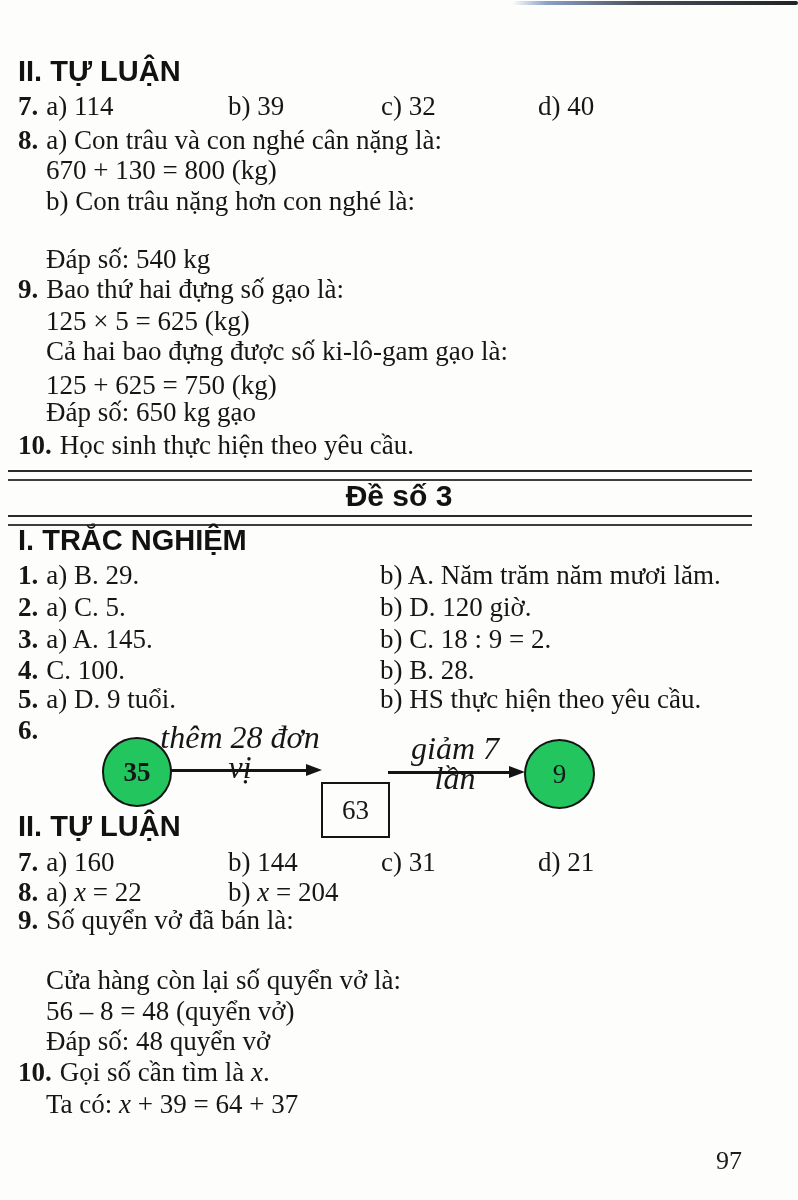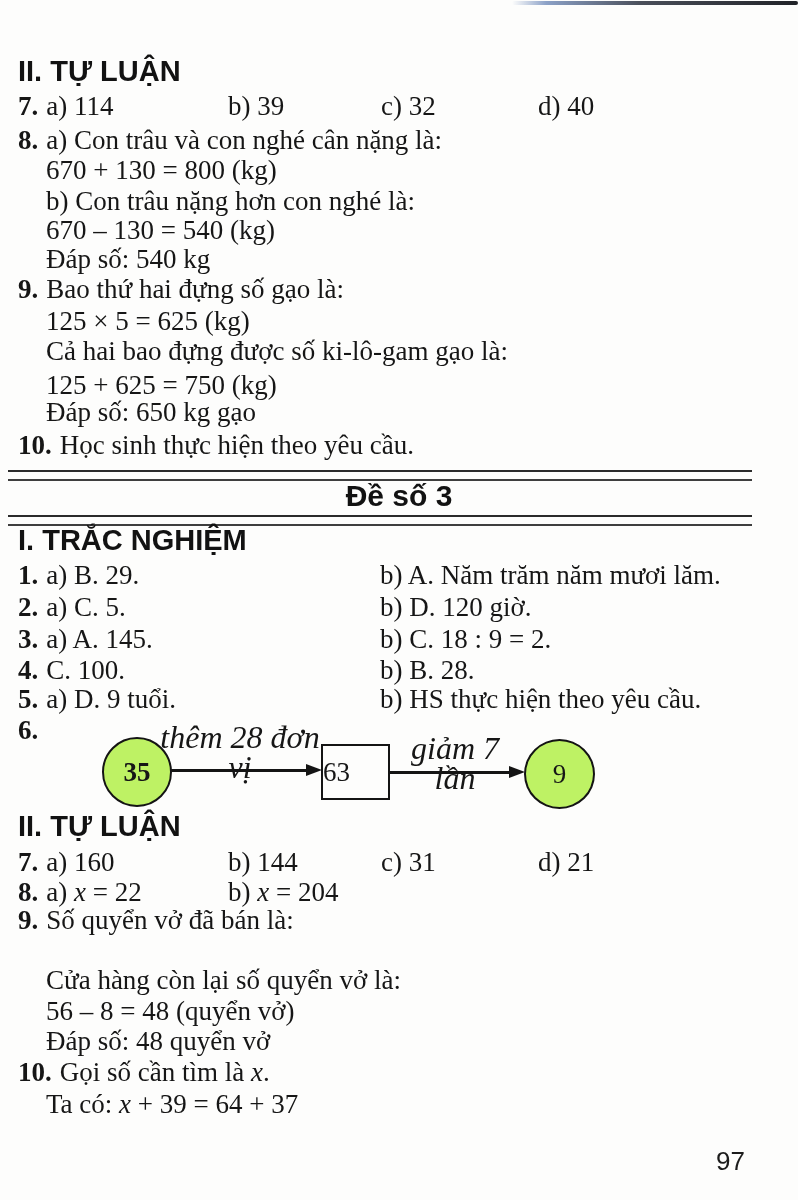--- a/index.html
+++ b/index.html
@@ -11,30 +11,30 @@
     font-family:"Liberation Serif","DejaVu Serif",serif;
     color:#161616;
   }
   .abs{position:absolute;white-space:nowrap;}
   .body-line{font-size:27px;line-height:32px;font-family:"Liberation Serif","DejaVu Serif",serif;color:#161616;}
   .qnum{font-weight:bold;margin-right:8px;}
   .heading{font-family:"Liberation Sans","DejaVu Sans",sans-serif;font-weight:bold;font-size:29px;line-height:34px;color:#121212;}
   .de-title{left:0;width:798px;text-align:center;font-size:30px;}
   .rule{position:absolute;left:8px;width:744px;height:7px;border-top:2px solid #2b2b2b;border-bottom:2px solid #3e3e3e;}
   .var{font-style:italic;}
-  .pagenum{font-family:Liberation Sans, sans-serif;font-size:26px;color:#1c1c1c;}
+  .pagenum{font-family:Liberation Serif, serif;font-size:26px;color:#1c1c1c;}
   
   .artifact{position:absolute;top:1px;left:512px;width:286px;height:4px;
     background:linear-gradient(90deg, rgba(140,160,200,0) 0%, rgba(120,145,190,0.85) 12%, #4a4f5a 45%, #202227 100%);
     border-radius:2px;}
   
   .circle{position:absolute;border:2.5px solid #141414;border-radius:50%;
-    display:flex;align-items:center;justify-content:center;font-size:27px;background:#bef264;}
+    display:flex;align-items:center;justify-content:center;font-size:27px;background:#22c55e;}
   .sqbox{position:absolute;border:2.5px solid #141414;
-    display:flex;align-items:center;font-size:27px;background:#fdfdfc;}
+    display:flex;align-items:center;justify-content:center;font-size:27px;background:#fdfdfc;margin-top:38px;}
   .arrow-line{position:absolute;height:2.5px;background:#141414;}
   .arrow-head{position:absolute;width:0;height:0;border-top:6.5px solid transparent;border-bottom:6.5px solid transparent;border-left:16px solid #141414;}
   .flow-label{position:absolute;font-style:italic;font-size:32px;line-height:30px;text-align:center;color:#161616;}
 </style>
 </head>
 <body>
 
 <div class="page">
 
   <div class="artifact"></div>
@@ -46,21 +46,20 @@
   </div>
   <div class="abs body-line" style="left:228px;top:90px">b) 39</div>
   <div class="abs body-line" style="left:381px;top:90px">c) 32</div>
   <div class="abs body-line" style="left:538px;top:90px">d) 40</div>
 
   <div class="abs body-line" style="left:18px;top:124px">
     <span class="qnum">8.</span><span>a) Con trâu và con nghé cân nặng là:</span>
   </div>
   <div class="abs body-line" style="left:46px;top:154px">670 + 130 = 800 (kg)</div>
   <div class="abs body-line" style="left:46px;top:185px">b) Con trâu nặng hơn con nghé là:</div>
-  <div class="abs body-line" style="left:46px;top:214px">670 – 130 = 540 (kg)</div>
   <div class="abs body-line" style="left:46px;top:243px">Đáp số: 540 kg</div>
 
   <div class="abs body-line" style="left:18px;top:273px">
     <span class="qnum">9.</span><span>Bao thứ hai đựng số gạo là:</span>
   </div>
   <div class="abs body-line" style="left:46px;top:305px">125 × 5 = 625 (kg)</div>
   <div class="abs body-line" style="left:46px;top:335px">Cả hai bao đựng được số ki-lô-gam gạo là:</div>
   <div class="abs body-line" style="left:46px;top:369px">125 + 625 = 750 (kg)</div>
   <div class="abs body-line" style="left:46px;top:396px">Đáp số: 650 kg gạo</div>
 

